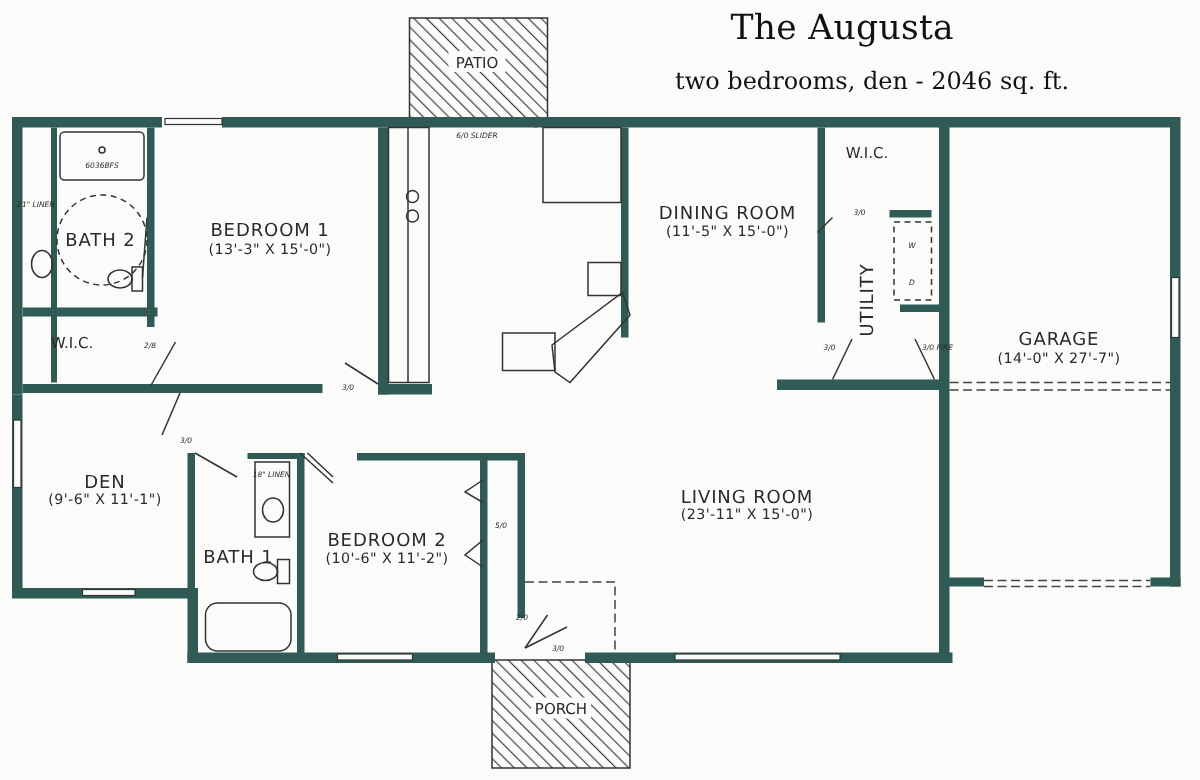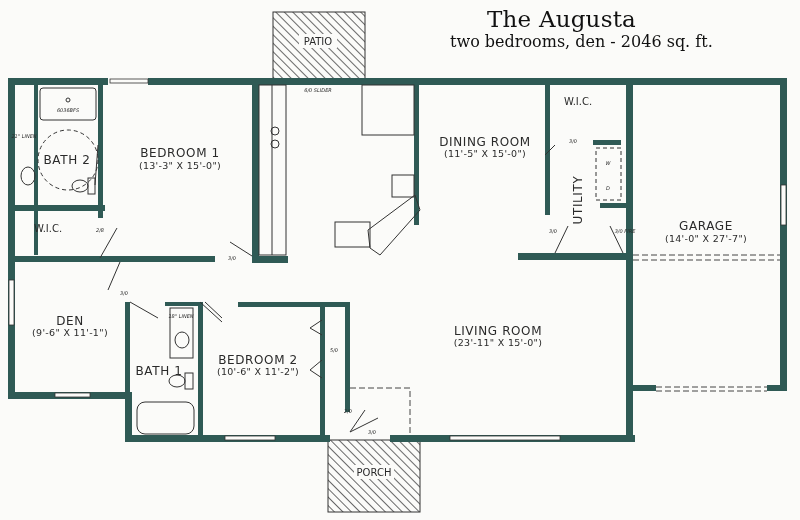--- a/index.html
+++ b/index.html
@@ -1,18 +1,18 @@
 <!DOCTYPE html>
 <html><head>
 <meta charset="utf-8">
 <style>
   html,body{margin:0;padding:0;background:#fbfbf9;}
   body{width:800px;height:520px;position:relative;overflow:hidden;font-family:"DejaVu Sans",sans-serif;}
   .title{position:absolute;left:487px;top:6px;font-family:"DejaVu Serif","Liberation Serif",serif;font-size:23px;color:#111;letter-spacing:0.2px;}
-  .subtitle{position:absolute;left:450px;top:32px;font-family:"DejaVu Serif","Liberation Serif",serif;font-size:16px;color:#111;}
+  .subtitle{position:absolute;left:450px;top:44px;font-family:"DejaVu Serif","Liberation Serif",serif;font-size:16px;color:#111;}
   svg{position:absolute;left:0;top:0;}
   .lbl{font-family:"DejaVu Sans",sans-serif;fill:#2a2a2a;}
   .room{font-size:12px;letter-spacing:0.6px;}
   .dim{font-size:9.5px;letter-spacing:0.3px;}
   .tiny{font-size:5px;font-style:italic;}
 </style>
 </head>
 <body>
 
 <div class="title">The Augusta</div>

